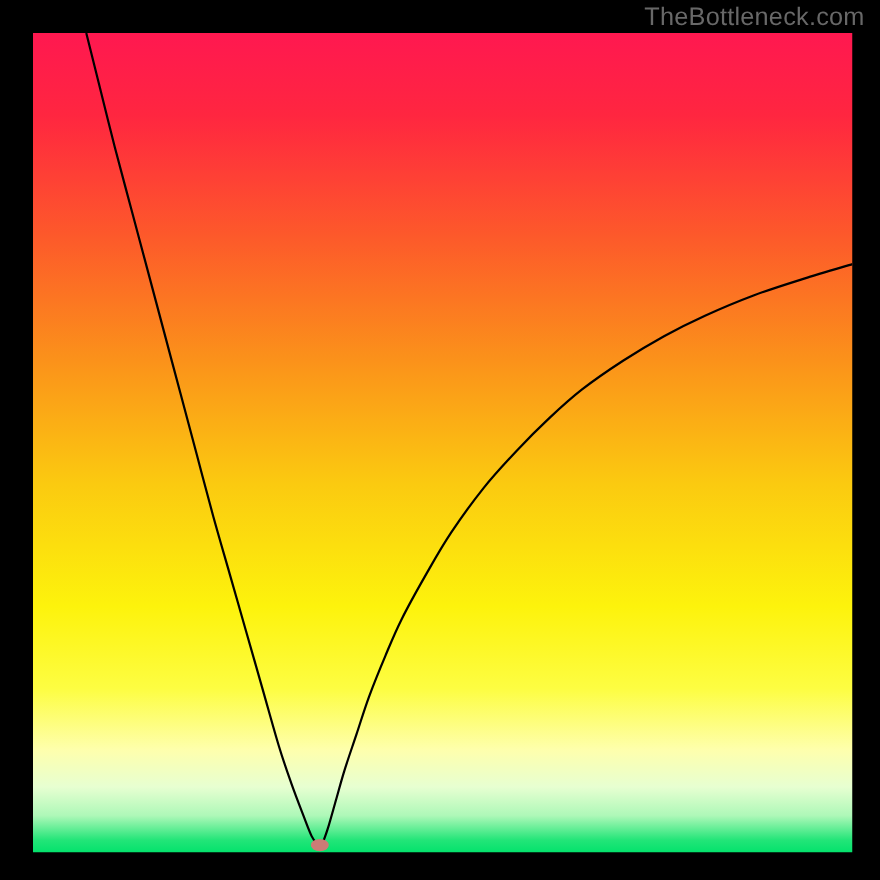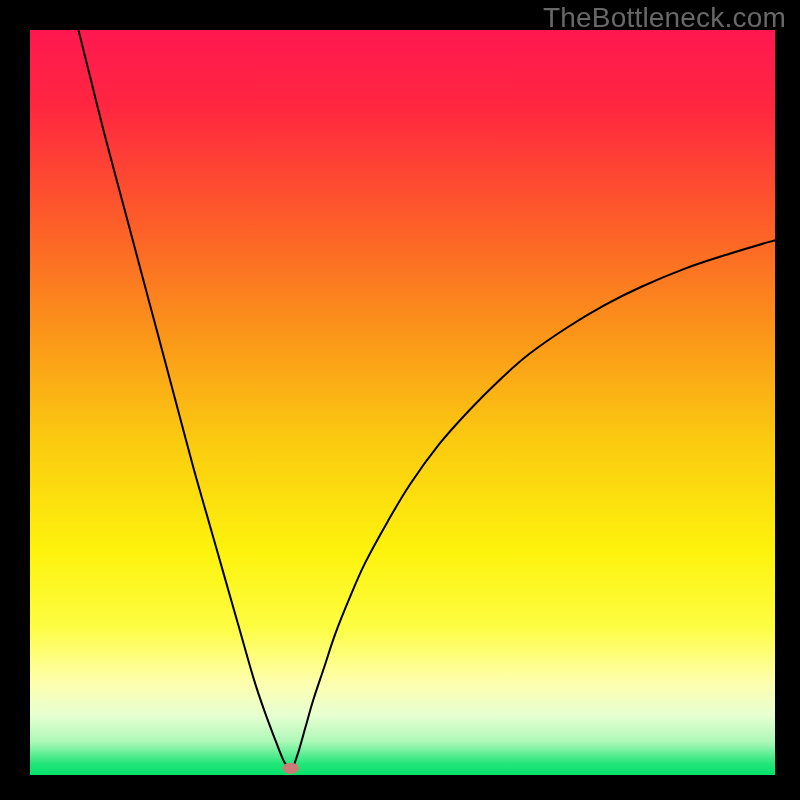--- a/index.html
+++ b/index.html
@@ -15,21 +15,21 @@
     position: relative;
     width: 800px;
     height: 800px;
     background: #000;
   }
   .watermark {
     position: absolute;
     top: 2px;
     right: 14px;
     color: #686868;
-    font-size: 28px;
+    font-size: 23px;
     letter-spacing: 0.2px;
     z-index: 10;
   }
   .plot {
     position: absolute;
     left: 30px;
     top: 30px;
     width: 745px;
     height: 745px;
   }

